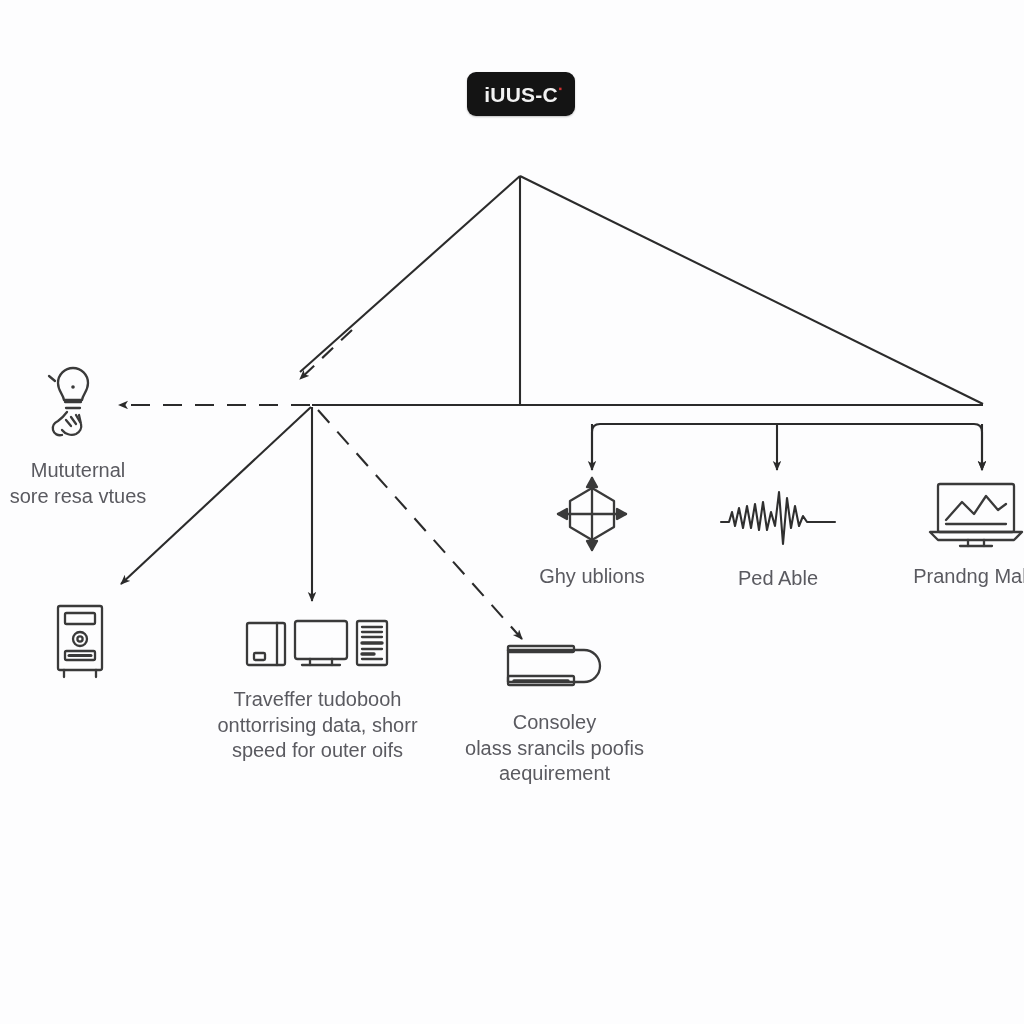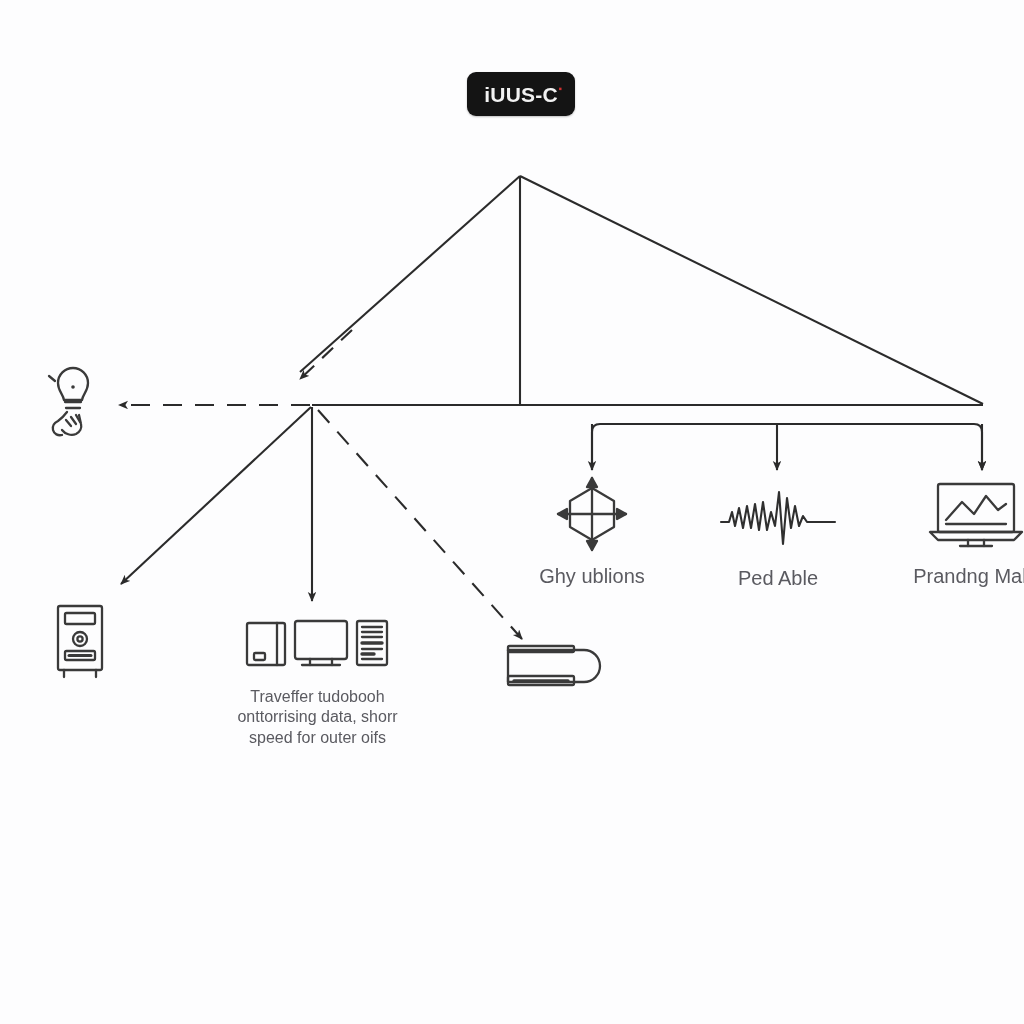--- a/index.html
+++ b/index.html
@@ -76,21 +76,21 @@
     display: block;
   }
   .node .caption {
     margin-top: 8px;
     text-align: center;
     color: #5a5a60;
     font-size: 20px;
     line-height: 1.28;
     white-space: pre-line;
   }
-  .node.big .caption { font-size: 16px; }
+  .node.big .caption { font-size: 20px; }
 
   .node-left       { left: -22px;  top: 360px;  width: 200px; }
   .node-server     { left: -18px;  top: 602px;  width: 195px; }
   .node-desktop    { left: 205px;  top: 615px;  width: 225px; }
   .node-printer    { left: 452px;  top: 640px;  width: 205px; }
   .node-hex        { left: 522px;  top: 476px;  width: 140px; }
   .node-wave       { left: 706px;  top: 482px;  width: 144px; }
   .node-monitor    { left: 893px;  top: 480px;  width: 165px; }
 
   .node-hex .caption,
@@ -149,20 +149,22 @@
         <path d="M31,48 l14,0"></path>
         <circle cx="38" cy="27" r="1.8" fill="#3a3a3a" stroke="none"></circle>
         <path d="M14,16 l6,5"></path>
         <path d="M32,52 c-3,4 -6,7 -9,9 -4,2 -6,5 -5,9 1,4 5,6 9,5"></path>
         <path d="M27,70 c3,4 9,6 14,4 4,-2 6,-6 5,-10 l-2,-9"></path>
         <path d="M31,60 l5,6"></path>
         <path d="M36,57 l5,7"></path>
         <path d="M41,55 l4,7"></path>
       </svg>
     </span>
+    <span class="caption">Mututernal
+sore resa vtues</span>
   </div>
 
   <div class="node node-server">
     <span class="icon">
       <svg width="70" height="82" viewBox="0 0 70 82" fill="none" stroke="#3a3a3a" stroke-width="2.3" stroke-linecap="round" stroke-linejoin="round">
         <rect x="13" y="4" width="44" height="64" rx="2"></rect>
         <rect x="20" y="11" width="30" height="11" rx="1.5"></rect>
         <circle cx="35" cy="37" r="7"></circle>
         <circle cx="35" cy="37" r="2.6"></circle>
         <rect x="20" y="49" width="30" height="9" rx="1.5"></rect>
@@ -200,20 +202,23 @@
 
   <div class="node node-printer big">
     <span class="icon">
       <svg width="118" height="58" viewBox="0 0 118 58" fill="none" stroke="#3a3a3a" stroke-width="2.3" stroke-linecap="round" stroke-linejoin="round">
         <path d="M12,10 l76,0 a16,16 0 0 1 0,32 l-76,0 z"></path>
         <rect x="12" y="6" width="66" height="6" rx="1.5"></rect>
         <rect x="12" y="36" width="66" height="9" rx="1.5"></rect>
         <path d="M18,41 l54,0" stroke-width="3.4"></path>
       </svg>
     </span>
+    <span class="caption">Consoley
+olass srancils poofis
+aequirement</span>
   </div>
 
   <div class="node node-wave">
     <span class="icon">
       <svg width="118" height="72" viewBox="0 0 118 72" fill="none" stroke="#2f2f2f" stroke-width="2.1" stroke-linecap="round" stroke-linejoin="round">
         <path d="M2,40 L10,40 L13,30 L16,44 L20,26 L24,46 L28,24
                  L32,46 L36,22 L40,48 L44,20 L48,48 L52,30 L56,44
                  L60,10 L64,62 L68,16 L72,46 L76,24 L80,44 L84,34
                  L88,40 L116,40"></path>
       </svg>

